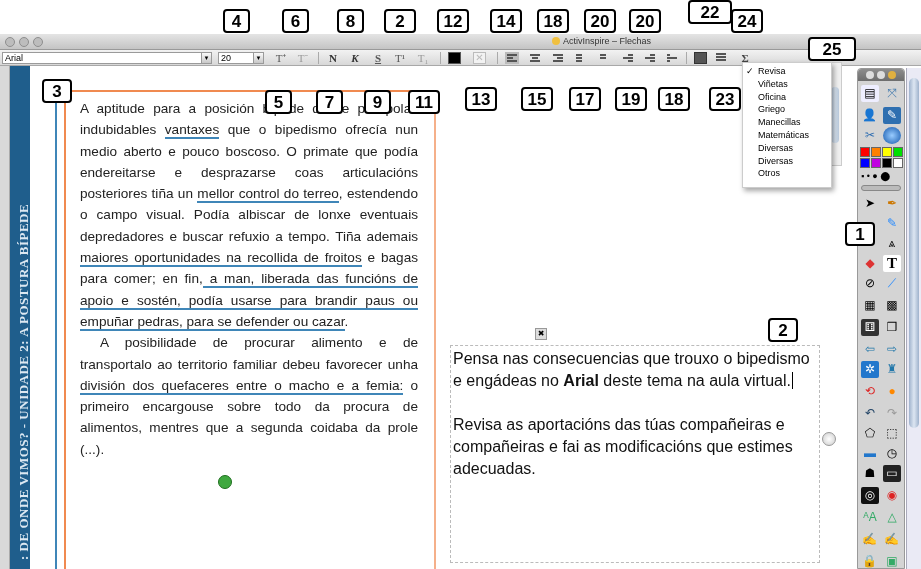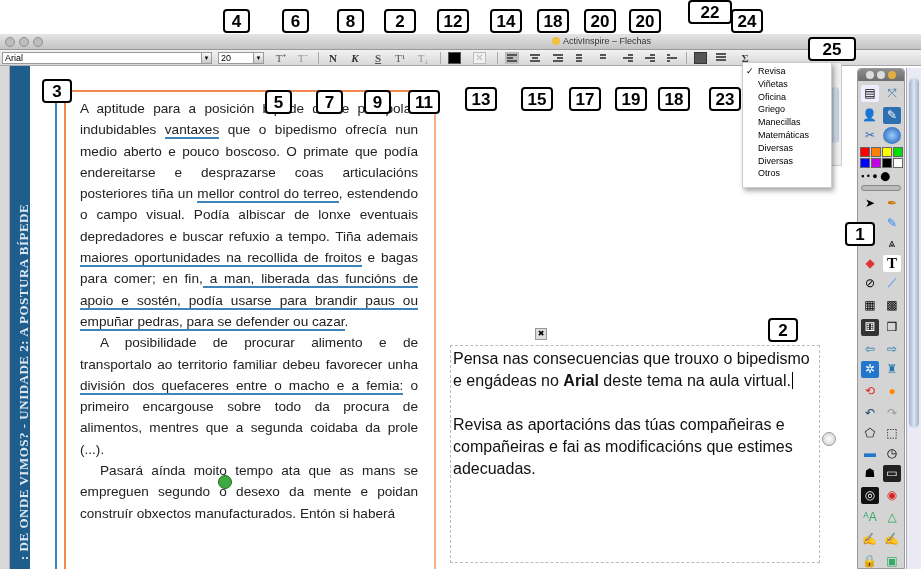--- a/index.html
+++ b/index.html
@@ -170,21 +170,20 @@
 <div class="bluebar"></div>
 <div class="vert">: DE ONDE VIMOS? - UNIDADE 2: A POSTURA BÍPEDE</div>
 <div class="bl"></div>
 <div class="ol"></div>
 <div class="oltop"></div>
 <div class="olr"></div>
 
 <div class="article">
   <p><span>A aptitude para a posición bípede deuse por</span> <span>polas indubidables </span><span class="u">vantaxes</span><span> que o bipedismo ofrecía nun medio aberto e pouco boscoso. O primate que podía endereitarse e desprazarse coas articulacións posteriores tiña un </span><span class="u">mellor control do terreo</span><span>, estendendo o campo visual. Podía albiscar de lonxe eventuais depredadores e buscar refuxio a tempo. Tiña ademais </span><span class="u">maiores oportunidades na recollida de froitos</span><span> e bagas para comer; en fin,</span><span class="u"> a man, liberada das funcións de apoio e sostén, podía usarse para brandir paus ou empuñar pedras, para se defender ou cazar</span><span>.</span></p>
   <p class="ind"><span>A posibilidade de procurar alimento e de transportalo ao territorio familiar debeu favorecer unha </span><span class="u">división dos quefaceres entre o macho e a femia:</span><span> o primeiro encargouse sobre todo da procura de alimentos, mentres que a segunda coidaba da prole (...).</span></p>
-  <p class="ind">Pasará aínda moito tempo ata que as mans se empreguen segundo o desexo da mente e poidan construír obxectos manufacturados. Entón si haberá</p>
 </div>
 <div class="cursor"></div>
 
 <div class="closebtn">✖</div>
 <div class="tbox">
   <div><span>Pensa nas consecuencias que trouxo o bipedismo e engádeas no </span><b>Arial</b><span> deste tema na aula virtual.</span><span style="border-left:1px solid #000;margin-left:1px"></span></div>
   <div style="height:22px"></div>
   <div>Revisa as aportacións das túas compañeiras e compañeiras e fai as modificacións que estimes adecuadas.</div>
 </div>
 <div class="radio"></div>

